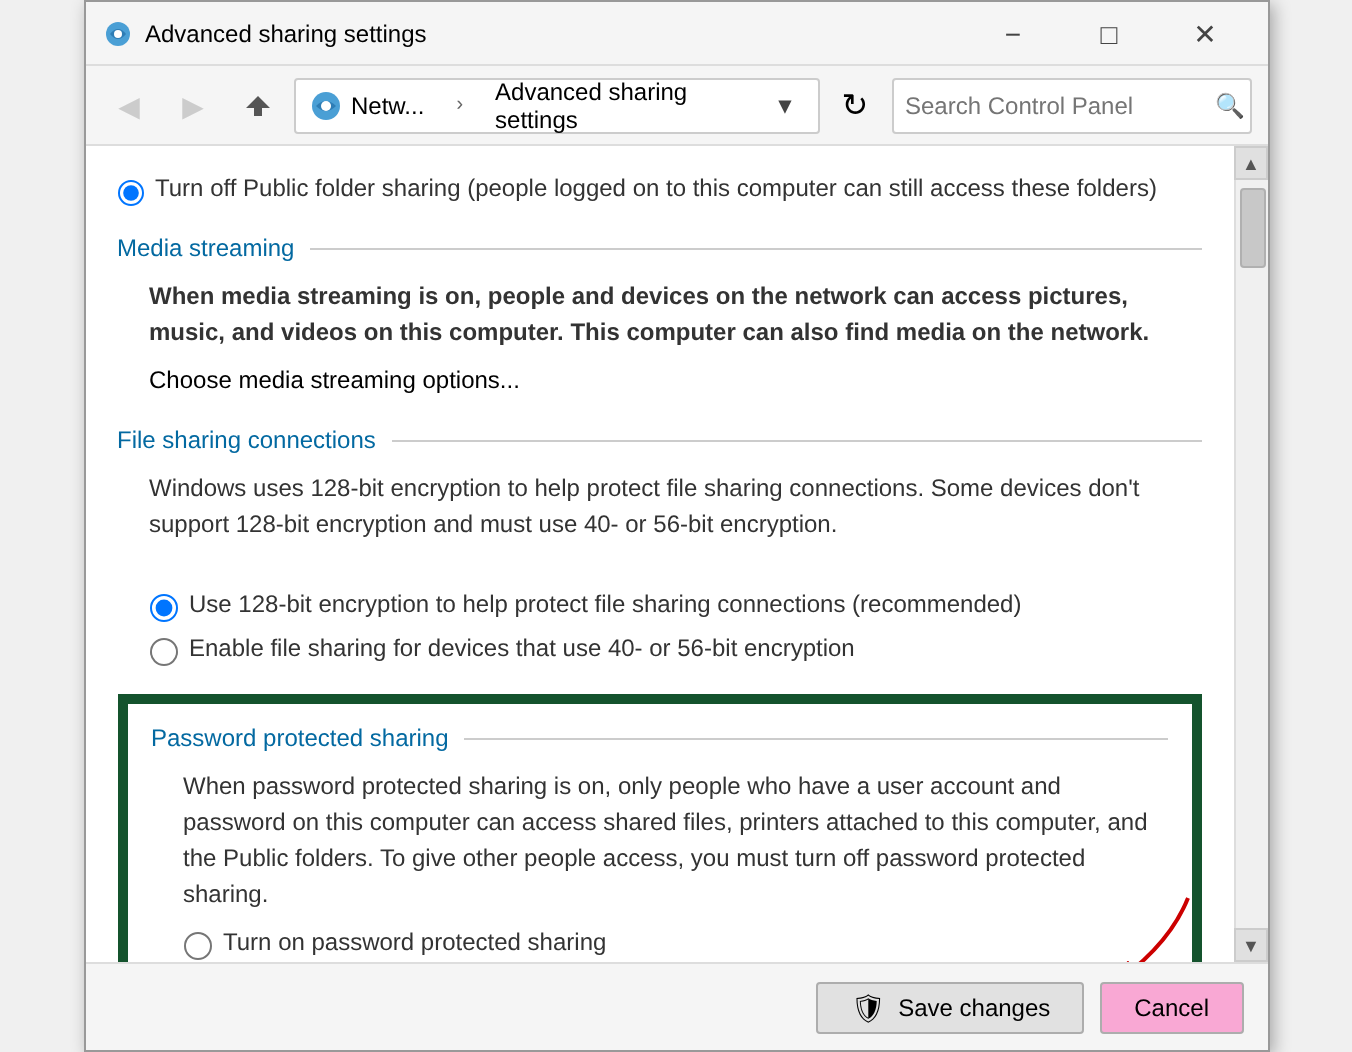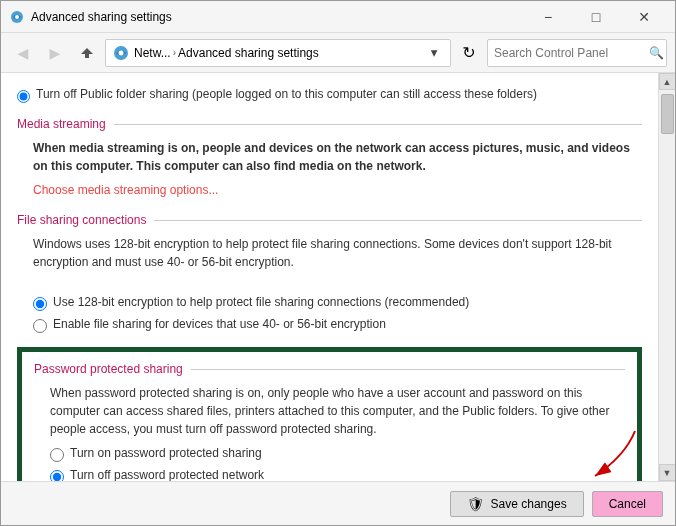--- a/index.html
+++ b/index.html
@@ -8,21 +8,21 @@
       font-size: 12px;
       background: #f0f0f0;
       display: flex;
       justify-content: center;
       align-items: center;
       width: 676px;
       height: 526px;
       overflow: hidden;
     }
     .window {
-      width: 676px;
+      width: 593px;
       height: 526px;
       background: #fff;
       border: 1px solid #999;
       display: flex;
       flex-direction: column;
       box-shadow: 2px 2px 8px rgba(0,0,0,0.3);
     }
     
     .title-bar {
       background: #f5f5f5;
@@ -104,21 +104,21 @@
       background: #fff;
       display: flex;
       align-items: center;
       padding: 0 6px;
       gap: 4px;
       border-radius: 2px;
     }
     .address-segments {
       display: flex;
       align-items: center;
-      gap: 2px;
+      gap: 16px;
       flex: 1;
       font-size: 12px;
       color: #000;
     }
     .address-chevron {
       color: #666;
       font-size: 10px;
     }
     .address-dropdown {
       width: 20px;
@@ -216,21 +216,21 @@
     .section {
       margin-bottom: 14px;
     }
     .section-header {
       display: flex;
       align-items: center;
       margin-bottom: 8px;
     }
     .section-title {
       font-size: 12px;
-      color: #be185d;
+      color: #0369a1;
       white-space: nowrap;
       margin-right: 8px;
     }
     .section-line {
       flex: 1;
       height: 1px;
       background: #ccc;
     }
     .section-body {
       padding-left: 16px;
@@ -246,21 +246,21 @@
       font-size: 12px;
       color: #333;
       cursor: pointer;
     }
     .radio-option input[type="radio"] {
       width: 14px;
       height: 14px;
       cursor: pointer;
     }
     .link-text {
-      color: #ef4444;
+      color: #000000;
       text-decoration: none;
       cursor: pointer;
       font-size: 12px;
     }
 
     
     .top-option {
       display: flex;
       align-items: flex-end;
       gap: 6px;

